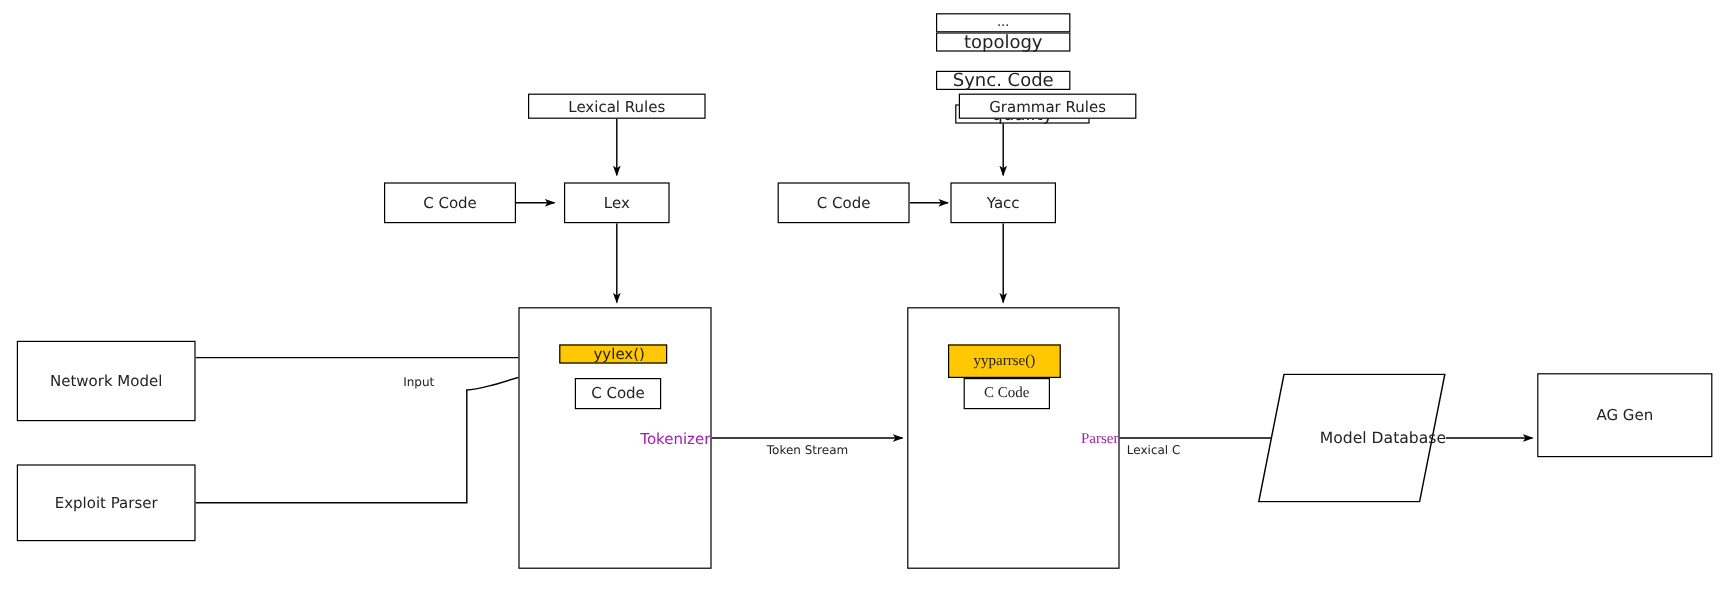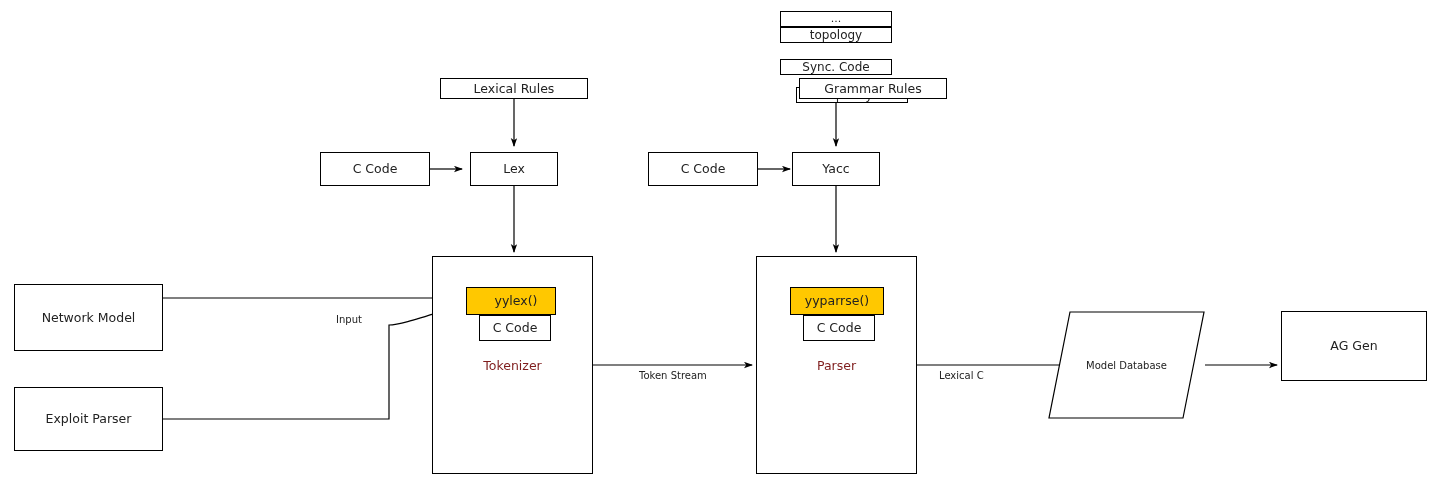--- a/index.html
+++ b/index.html
@@ -52,48 +52,48 @@
     position: absolute;
     font-size: 10px;
     color: #222222;
     background: #ffffff;
     white-space: nowrap;
     padding: 0 2px;
   }
   .container-caption {
     position: absolute;
     width: 100%;
-    text-align: center;
+    text-align: right;
     font-size: 12.5px;
-    color: #7f1d1d;
+    color: #a21caf;
     white-space: nowrap;
   }
   .stack-cell {
     position: absolute;
     box-sizing: border-box;
     border: 1px solid #000000;
     background: #ffffff;
     display: flex;
     align-items: center;
     justify-content: center;
-    font-size: 12px;
+    font-size: 15px;
     color: #222222;
     white-space: nowrap;
   }
   .stack-cell.ellipsis {
     font-size: 11px;
     align-items: flex-end;
     padding-bottom: 1px;
   }
   .parallelogram {
     position: absolute;
     display: flex;
     align-items: center;
-    justify-content: center;
-    font-size: 10px;
+    justify-content: flex-end;
+    font-size: 13px;
     color: #222222;
     white-space: nowrap;
   }
   .parallelogram svg {
     position: absolute;
     left: 0;
     top: 0;
   }
   .parallelogram span {
     position: relative;
@@ -168,26 +168,26 @@
 
   <div class="node" style="left:320px; top:152px; width:110px; height:34px;">C Code</div>
 
   <div class="node" style="left:648px; top:152px; width:110px; height:34px;">C Code</div>
 
   <div class="node" style="left:470px; top:152px; width:88px; height:34px;">Lex</div>
 
   <div class="node" style="left:792px; top:152px; width:88px; height:34px;">Yacc</div>
 
   <div class="node container" style="left:432px; top:256px; width:161px; height:218px;">
-    <div class="node highlight" style="left:33px; top:30px; width:90px; height:28px; position:absolute;padding-left:10px;">yylex()</div>
+    <div class="node highlight" style="left:33px; top:30px; width:90px; height:16px; position:absolute;padding-left:10px;">yylex()</div>
     <div class="node" style="left:46px; top:58px; width:72px; height:26px; position:absolute;">C Code</div>
     <div class="container-caption" style="top:102px;">Tokenizer</div>
   </div>
 
-  <div class="node container" style="left:756px; top:256px; width:161px; height:218px;">
+  <div class="node container" style="left:756px; top:256px; width:177px; height:218px;font-family:Liberation Serif, serif;">
     <div class="node highlight" style="left:33px; top:30px; width:94px; height:28px; position:absolute;">yyparrse()</div>
     <div class="node" style="left:46px; top:58px; width:72px; height:26px; position:absolute;">C Code</div>
     <div class="container-caption" style="top:102px;">Parser</div>
   </div>
 
   <div class="node" style="left:14px; top:284px; width:149px; height:67px;">Network Model</div>
 
   <div class="node" style="left:14px; top:387px; width:149px; height:64px;">Exploit Parser</div>
 
   <div class="parallelogram" style="left:1048px; top:311px; width:157px; height:108px;">

